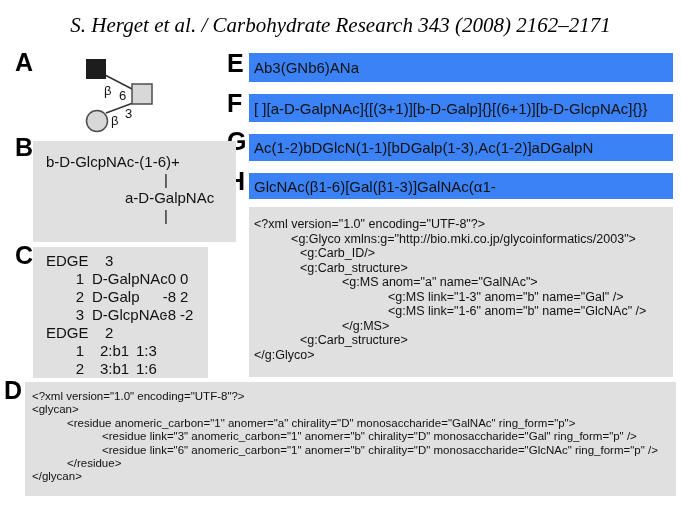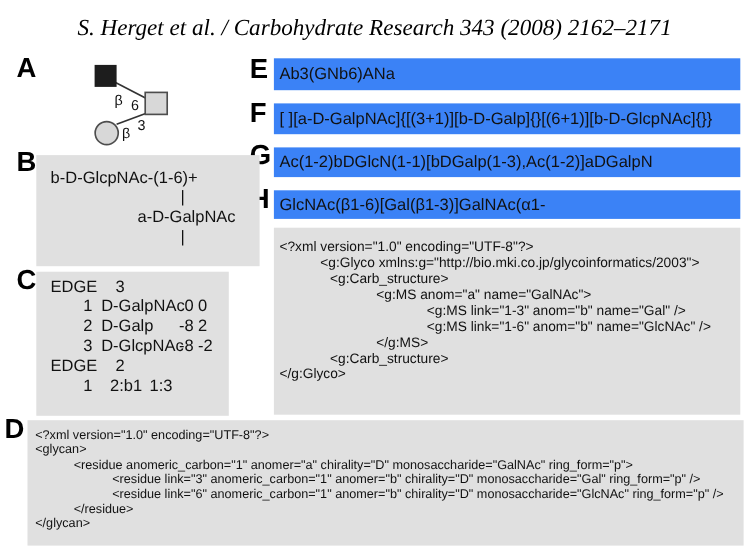--- a/index.html
+++ b/index.html
@@ -80,20 +80,21 @@
       <div style="position: absolute; left: 131px; top: 66px;">|</div>
     </div>
 
   <div class="gbox" id="boxC" style="left:33px; top:247px; width:175px; height:126px;">
       <div class="c-line"><span class="c-kw">EDGE</span><span>3</span></div>
       <div class="c-line"><span class="c-num">1</span><span class="c-name">D-GalpNAc</span><span class="c-cx">0</span><span class="c-cy">0</span></div>
       <div class="c-line"><span class="c-num">2</span><span class="c-name">D-Galp</span><span class="c-cx">-8</span><span class="c-cy">2</span></div>
       <div class="c-line"><span class="c-num">3</span><span class="c-name">D-GlcpNAc</span><span class="c-cx">-8</span><span class="c-cy">-2</span></div>
       <div class="c-line"><span class="c-kw">EDGE</span><span>2</span></div>
       <div class="c-line"><span class="c-num">1</span><span class="c-link">2:b1</span><span>1:3</span></div>
+      <div class="c-line"><span class="c-num">2</span><span class="c-link">3:b1</span><span>1:6</span></div>
     </div>
 
   <div class="gbox" id="boxD" style="left:25px; top:382px; width:651px; height:114px;">
       <div style="padding-left: 0px;">&lt;?xml version="1.0" encoding="UTF-8"?&gt;</div>
       <div style="padding-left: 0px;">&lt;glycan&gt;</div>
       <div style="padding-left: 35px;">&lt;residue anomeric_carbon="1" anomer="a" chirality="D" monosaccharide="GalNAc" ring_form="p"&gt;</div>
       <div style="padding-left: 70px;">&lt;residue link="3" anomeric_carbon="1" anomer="b" chirality="D" monosaccharide="Gal" ring_form="p" /&gt;</div>
       <div style="padding-left: 70px;">&lt;residue link="6" anomeric_carbon="1" anomer="b" chirality="D" monosaccharide="GlcNAc" ring_form="p" /&gt;</div>
       <div style="padding-left: 35px;">&lt;/residue&gt;</div>
       <div style="padding-left: 0px;">&lt;/glycan&gt;</div>
@@ -108,20 +109,21 @@
   <div class="gbar" style="left:249px; top:134px; width:424px; height:27px;">
     <span>Ac(1-2)bDGlcN(1-1)[bDGalp(1-3),Ac(1-2)]aDGalpN</span>
   </div>
   <div class="gbar" style="left:249px; top:173px; width:424px; height:26px;">
     <span>GlcNAc(β1-6)[Gal(β1-3)]GalNAc(α1-</span>
   </div>
 
   <div class="gbox" id="boxI" style="left:249px; top:207px; width:424px; height:170px;">
       <div style="padding-left: 0px;">&lt;?xml version="1.0" encoding="UTF-8"?&gt;</div>
       <div style="padding-left: 0px; text-align: center;">&lt;g:Glyco xmlns:g="http://bio.mki.co.jp/glycoinformatics/2003"&gt;</div>
+      <div style="padding-left: 46px;">&lt;g:Carb_ID/&gt;</div>
       <div style="padding-left: 46px;">&lt;g:Carb_structure&gt;</div>
       <div style="padding-left: 88px;">&lt;g:MS anom="a" name="GalNAc"&gt;</div>
       <div style="padding-left: 134px;">&lt;g:MS link="1-3" anom="b" name="Gal" /&gt;</div>
       <div style="padding-left: 134px;">&lt;g:MS link="1-6" anom="b" name="GlcNAc" /&gt;</div>
       <div style="padding-left: 88px;">&lt;/g:MS&gt;</div>
       <div style="padding-left: 46px;">&lt;g:Carb_structure&gt;</div>
       <div style="padding-left: 0px;">&lt;/g:Glyco&gt;</div>
     </div>
 
 </div>

